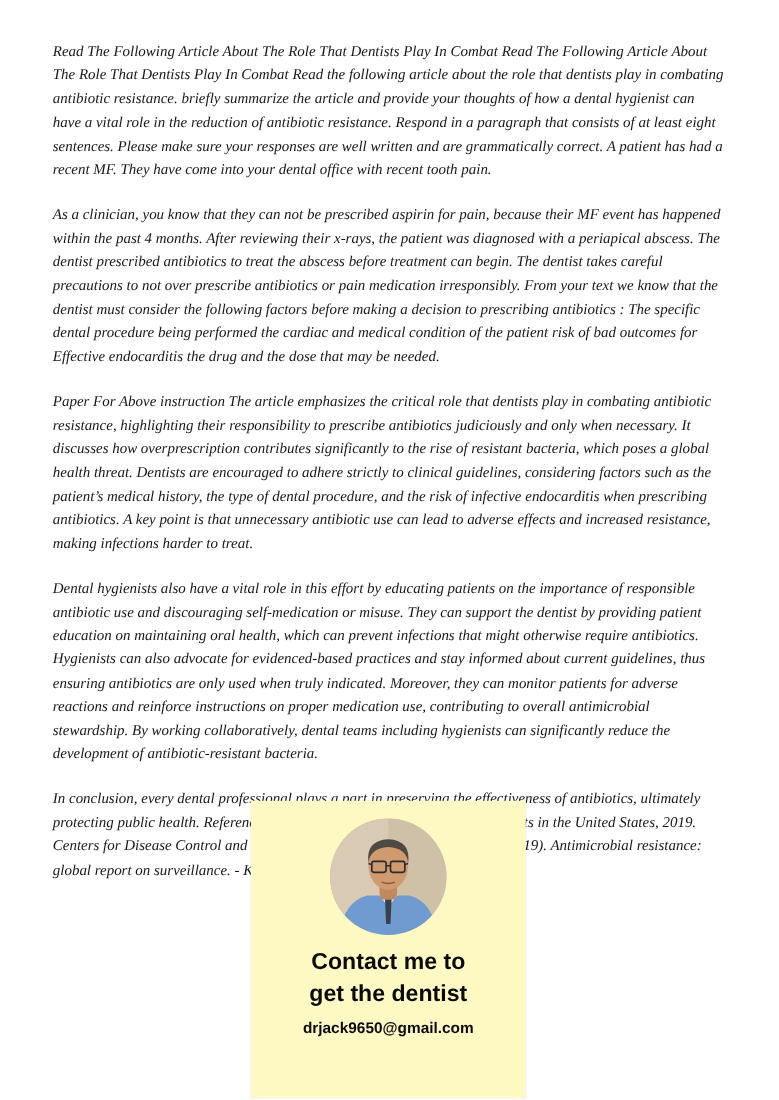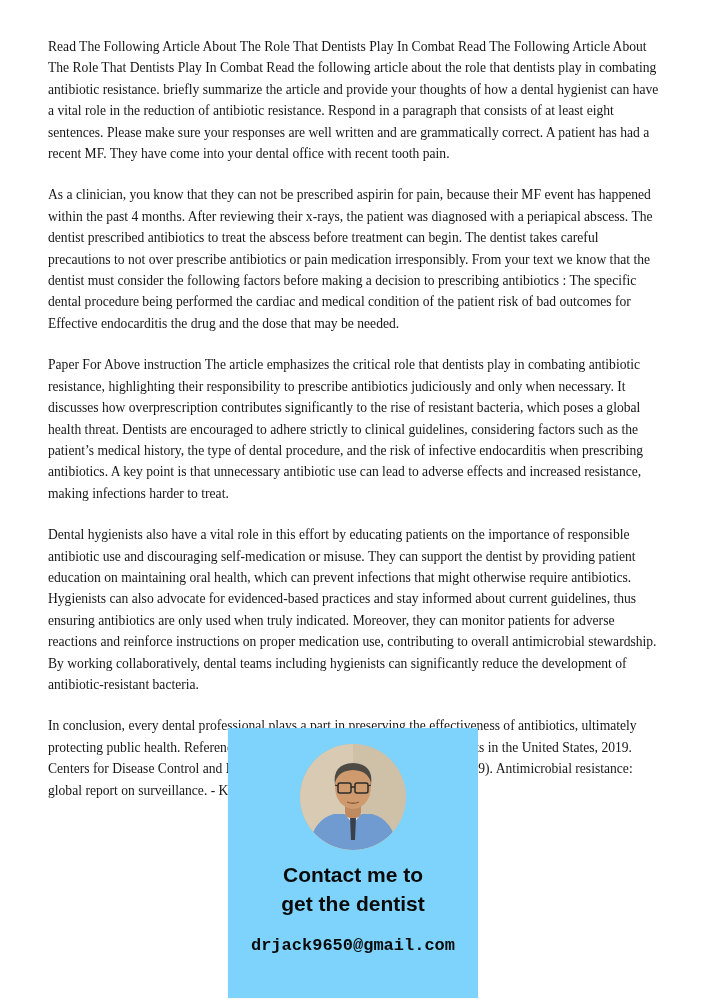--- a/index.html
+++ b/index.html
@@ -10,53 +10,53 @@
     position: relative;
     overflow: hidden;
     font-family: "Liberation Serif", serif;
     color: #161616;
   }
   .doc {
     padding: 36px 48px 0 48px;
     font-size: 13.6px;
     line-height: 21.4px;
   }
-  .doc p { margin: 0 0 20px 0; }
+  .doc p { margin: 0 0 20px 0; font-style: italic; }
 
   .contact-card {
     position: absolute;
     left: 228px;
     top: 728px;
     width: 250px;
     height: 270px;
-    background: #7dd3fc;
+    background: #fef9c3;
     text-align: center;
     box-shadow: 0 0 0 1px rgba(0,0,0,0.03);
   }
   .photo {
     width: 106px;
     height: 106px;
     margin: 16px auto 10px auto;
     border-radius: 50%;
     overflow: hidden;
     background: #cfc0a8;
   }
   .card-line {
     font-family: "Liberation Sans", sans-serif;
     font-weight: bold;
     font-size: 21px;
     line-height: 29px;
     color: #0a0a0a;
   }
   .card-email {
-    font-family: Liberation Mono, monospace;
+    font-family: Liberation Sans, sans-serif;
     font-weight: bold;
-    font-size: 17px;
+    font-size: 14px;
     line-height: 24px;
-    margin-top: 16px;
+    margin-top: 4px;
     color: #0a0a0a;
   }
 </style>
 </head>
 <body>
 
 <div class="doc">
   <p>Read The Following Article About The Role That Dentists Play In Combat Read The Following Article About The Role That Dentists Play In Combat Read the following article about the role that dentists play in combating antibiotic resistance. briefly summarize the article and provide your thoughts of how a dental hygienist can have a vital role in the reduction of antibiotic resistance. Respond in a paragraph that consists of at least eight sentences. Please make sure your responses are well written and are grammatically correct. A patient has had a recent MF. They have come into your dental office with recent tooth pain.</p>
   <p>As a clinician, you know that they can not be prescribed aspirin for pain, because their MF event has happened within the past 4 months. After reviewing their x-rays, the patient was diagnosed with a periapical abscess. The dentist prescribed antibiotics to treat the abscess before treatment can begin. The dentist takes careful precautions to not over prescribe antibiotics or pain medication irresponsibly. From your text we know that the dentist must consider the following factors before making a decision to prescribing antibiotics : The specific dental procedure being performed the cardiac and medical condition of the patient risk of bad outcomes for Effective endocarditis the drug and the dose that may be needed.</p>
   <p>Paper For Above instruction The article emphasizes the critical role that dentists play in combating antibiotic resistance, highlighting their responsibility to prescribe antibiotics judiciously and only when necessary. It discusses how overprescription contributes significantly to the rise of resistant bacteria, which poses a global health threat. Dentists are encouraged to adhere strictly to clinical guidelines, considering factors such as the patient’s medical history, the type of dental procedure, and the risk of infective endocarditis when prescribing antibiotics. A key point is that unnecessary antibiotic use can lead to adverse effects and increased resistance, making infections harder to treat.</p>

